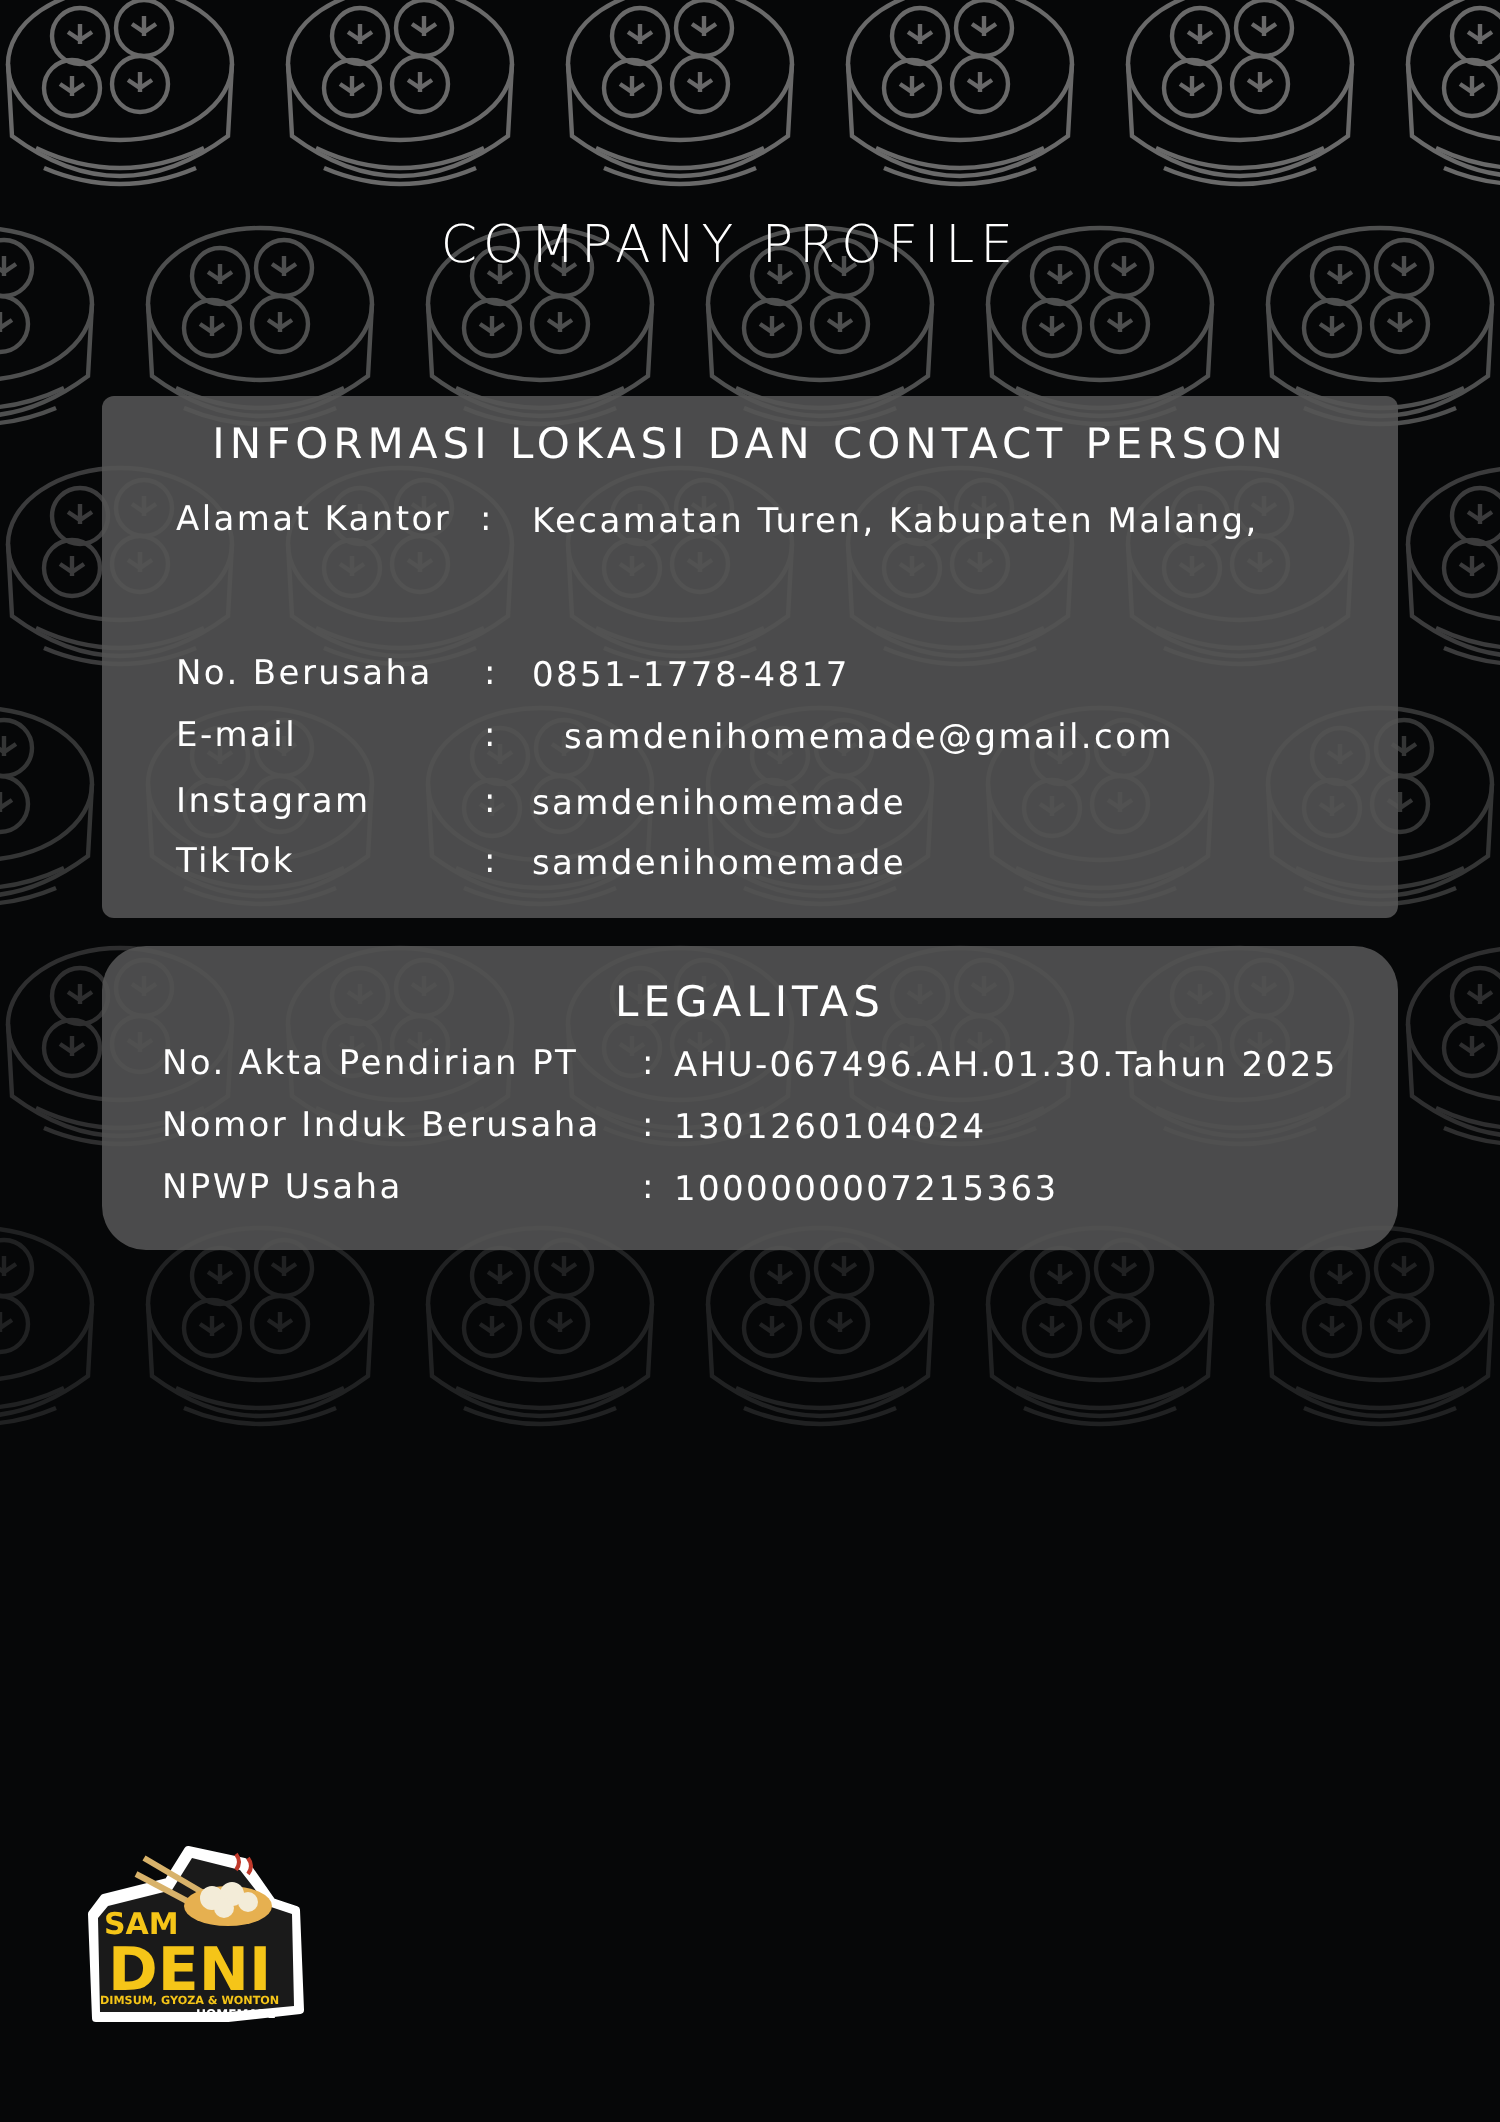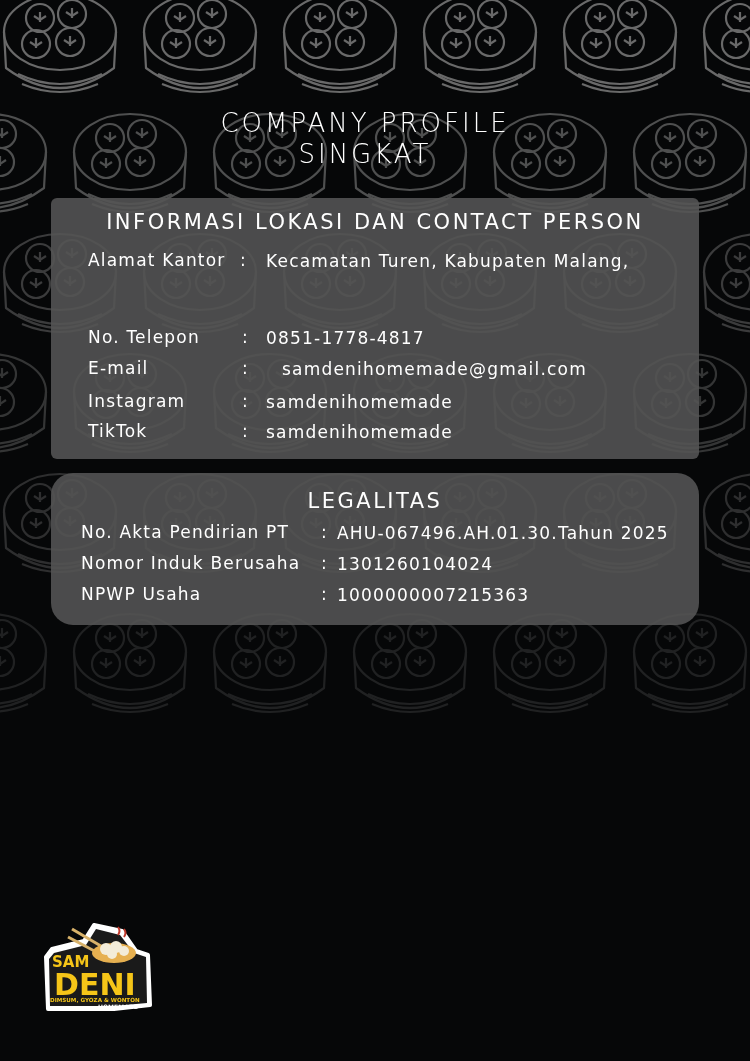--- a/index.html
+++ b/index.html
@@ -526,36 +526,35 @@
       <circle cx="36" cy="54" r="14"></circle>
           <circle cx="70" cy="52" r="14"></circle>
       <path d="M40 22 v10 M34 26 l6 4 l6 -4 M72 18 v10 M66 22 l6 4 l6 -4 M36 48 v10 M30 52 l6 4 l6 -4 M70 46 v10 M64 50 l6 4 l6 -4"></path>
     </g>
       </svg>
     </div>
   </div>
 
 <div class="title">
   <div>COMPANY PROFILE</div>
-  <div>SINGKAT</div>
 </div>
 
 <div class="card card1">
   <div class="card-title" style="top:12px">INFORMASI LOKASI DAN CONTACT PERSON</div>
 
   <div class="row" style="left:37px;top:52px">
     <span class="lbl" style="left:0">Alamat Kantor</span>
     <span class="colon" style="left:152px">:</span>
     <div class="val" style="left:178px;top:0">
       <div>Kecamatan Turen, Kabupaten Malang,</div>
     </div>
   </div>
 
   <div class="row" style="left:37px;top:129px">
-    <span class="lbl" style="left:0">No. Telepon</span>
+    <span class="lbl" style="left:0">No. Berusaha</span>
     <span class="colon" style="left:154px">:</span>
     <span class="val" style="left:178px">0851-1778-4817</span>
   </div>
 
   <div class="row" style="left:37px;top:160px">
     <span class="lbl" style="left:0">E-mail</span>
     <span class="colon" style="left:154px">:</span>
     <span class="val" style="left:194px">samdenihomemade@gmail.com</span>
   </div>
 

